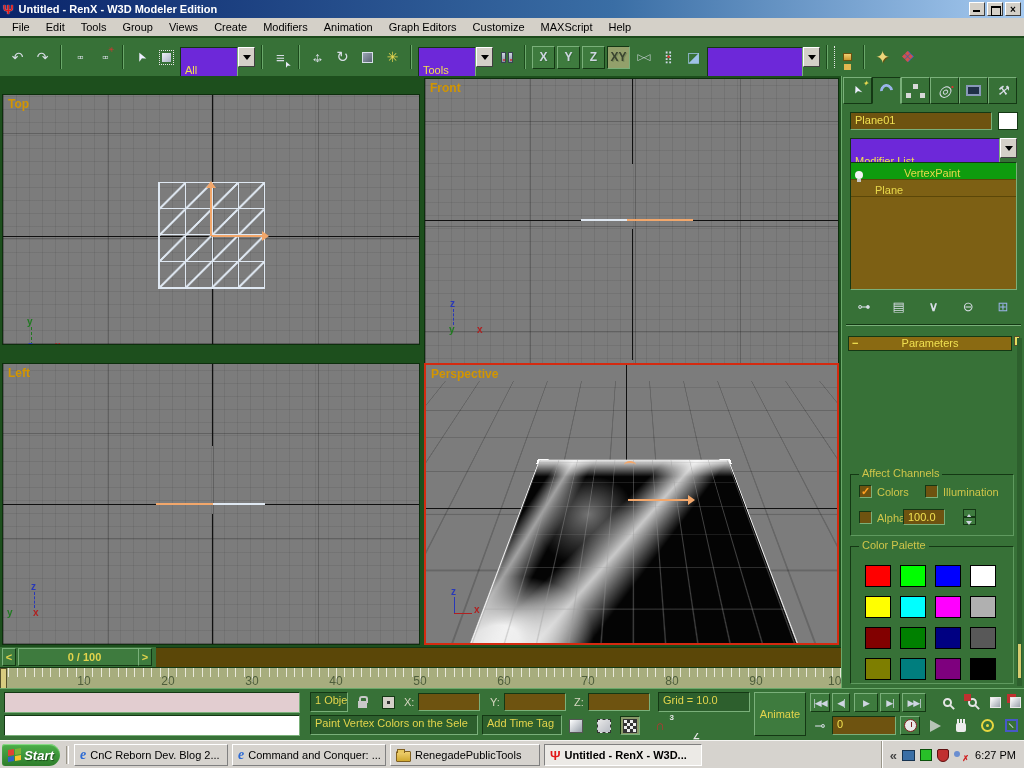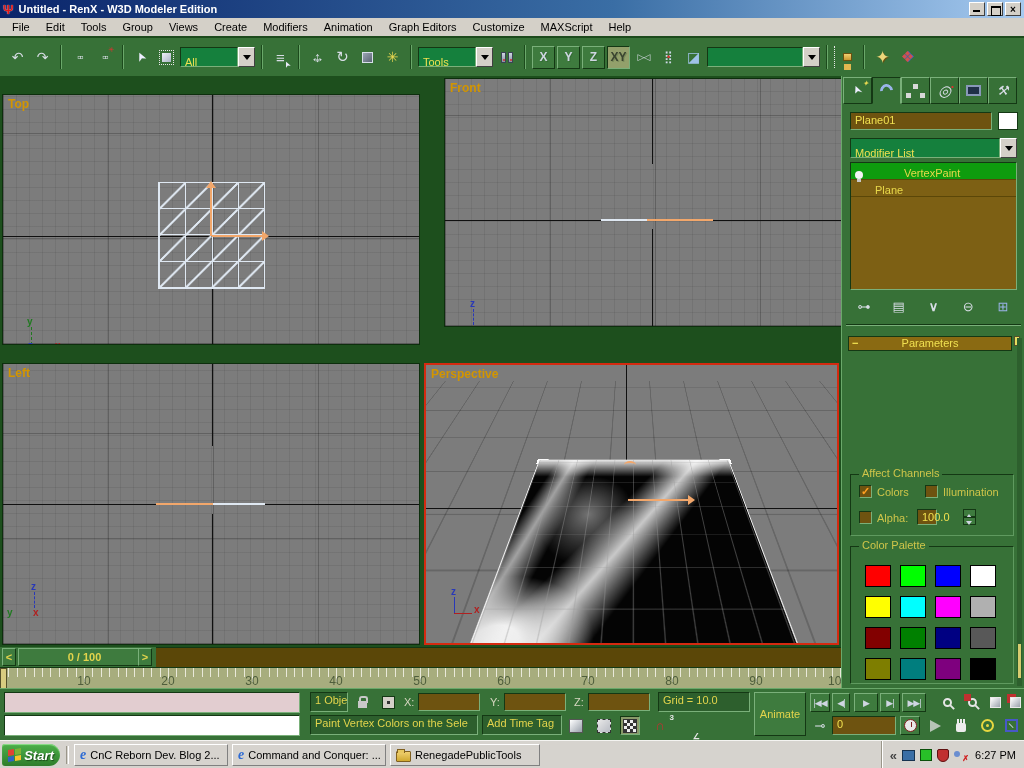--- a/index.html
+++ b/index.html
@@ -38,36 +38,36 @@
 .g-array::before{content:"⣿";color:#cfd8e8;font-size:12px}
 .g-array::after{content:"•";position:absolute;color:#e03030;font-size:9px}
 .g-align::before{content:"◪";color:#9fc2e8}
 .g-pivot i{display:block;width:5px;height:11px;background:linear-gradient(#cfd6e2,#8a94a8);border:1px solid #3a4454;margin:0 1px;position:relative}
 .g-pivot i::after{content:"";position:absolute;left:1px;bottom:1px;width:2px;height:2px;background:#d03030;border-radius:50%}
 .g-trackview i{display:block;width:9px;height:8px;background:linear-gradient(#f2d070,#c89830);border:1px solid #6a5010;box-shadow:0 10px 0 -1px #e0b850}
 .g-trackview{border-left:1px dotted #e8e8e8;height:22px;padding-left:3px}
 .g-material::before{content:"✦";color:#ecd77a;font-size:17px;text-shadow:1px 1px 0 #6a5010}
 .g-render::before{content:"❖";color:#d05050;font-size:15px;text-shadow:1px 0 0 #4060c0}
 .combo{display:flex;height:20px;align-items:stretch}
-.cfield{background:#15803d;border:1px solid;border-color:#143814 #7ab07a #7ab07a #143814;color:#f0e050;padding:8px 4px;min-width:50px}
+.cfield{background:#6d28d9;border:1px solid;border-color:#143814 #7ab07a #7ab07a #143814;color:#f0e050;padding:16px 4px;min-width:50px}
 .carrow{width:17px;background:#d4d0c8;border:1px solid;border-color:#fff #404040 #404040 #fff;display:flex;align-items:center;justify-content:center}
 .carrow::after{content:"";border:4px solid transparent;border-top:5px solid #000;margin-top:5px}
 .axbtn{width:23px;height:23px;background:#3e7b3e;border:1px solid;border-color:#7ab07a #143814 #143814 #7ab07a;color:#cfd6e2;font-weight:bold;font-size:12px;display:flex;align-items:center;justify-content:center;text-shadow:1px 1px 0 #14381433}
 .axbtn.pressed{background:#93a06b;border-color:#143814 #7ab07a #7ab07a #143814;color:#3a4430}
 
 
 .vparea{position:absolute;left:0;top:76px;width:841px;height:571px;background:#1d4f1d}
 .vp{position:absolute;background:#7c7c7c;overflow:hidden;border:1px solid #0d2e0d}
 .vp .fine{position:absolute;inset:0;background-image:repeating-linear-gradient(0deg,rgba(0,0,0,.07) 0 1px,transparent 1px 13px),repeating-linear-gradient(90deg,rgba(0,0,0,.07) 0 1px,transparent 1px 13px)}
 .vp .major{position:absolute;inset:0;background-image:repeating-linear-gradient(0deg,rgba(0,0,0,.22) 0 1px,transparent 1px 105px),repeating-linear-gradient(90deg,rgba(0,0,0,.22) 0 1px,transparent 1px 105px)}
 .axv{position:absolute;width:1px;background:#101010}
 .axh{position:absolute;height:1px;background:#101010}
 .vplabel{position:absolute;left:5px;top:2px;color:#d29500;font-weight:bold;font-size:12px;z-index:5}
 .vp-top{left:2px;top:18px;width:418px;height:251px}
-.vp-front{left:444px;top:2px;width:415px;height:249px}
+.vp-front{left:424px;top:2px;width:415px;height:360px}
 .vp-left{left:2px;top:287px;width:418px;height:282px}
 .vp-persp{left:424px;top:287px;width:415px;height:282px;border:2px solid #d42a10}
 .wireplane{position:absolute;left:155px;top:87px;width:107px;height:107px;border:1px solid #dfe8f2;background-image:linear-gradient(135deg,transparent calc(50% - .7px),#dfe8f2 calc(50% - .7px) calc(50% + .7px),transparent calc(50% + .7px));background-size:26.3px 26.3px}
 .wiregrid{position:absolute;inset:0;background-image:repeating-linear-gradient(0deg,#dfe8f2 0 1px,transparent 1px 26.3px),repeating-linear-gradient(90deg,#dfe8f2 0 1px,transparent 1px 26.3px)}
 .gz{position:absolute;background:#f2a76b}
 .gz-head{position:absolute;width:0;height:0}
 .axisletter{position:absolute;font-size:10px;font-weight:bold;line-height:10px}
 .axl-x{color:#b02020}.axl-y{color:#1f7a1f}.axl-z{color:#2838b8}
 .trip-line-v{position:absolute;width:0;border-left:1px dashed}
 .trip-line-h{position:absolute;height:0;border-top:1px dashed}
@@ -425,21 +425,21 @@
 
 
   <div class="groupbox" style="left:8px;top:398px;width:164px;height:62px">
     <span class="legend">Affect Channels</span>
     <span class="chk" style="left:8px;top:10px">✓</span>
     <span class="cplabel" style="left:26px;top:11px">Colors</span>
     <span class="chk" style="left:74px;top:10px"></span>
     <span class="cplabel" style="left:92px;top:11px">Illumination</span>
     <span class="chk" style="left:8px;top:36px"></span>
     <span class="cplabel" style="left:26px;top:37px">Alpha:</span>
-    <span class="cpfield" style="left:66px;top:34px;width:20px;height:16px">100.0</span>
+    <span class="cpfield" style="left:52px;top:34px;width:42px;height:16px">100.0</span>
     <span class="spin" style="left:112px;top:34px;height:16px">
         <i class="up"></i>
         <i class="dn"></i>
       </span>
   </div>
 
   <div class="groupbox" style="left:8px;top:470px;width:164px;height:138px">
     <span class="legend">Color Palette</span>
     <div class="palgrid">
       <span class="swatch" style="background: rgb(255, 0, 0);"></span>
@@ -553,20 +553,24 @@
     <span>CnC Reborn Dev. Blog 2...</span>
   </div>
   <div class="task" style="left:232px;width:154px">
     <span class="ie"></span>
     <span>Command and Conquer: ...</span>
   </div>
   <div class="task" style="left:390px;width:150px">
     <span class="fold"></span>
     <span>RenegadePublicTools</span>
   </div>
+  <div class="task active" style="left:544px;width:158px">
+    <span class="renx-ico"></span>
+    <span>Untitled - RenX - W3D...</span>
+  </div>
   <div class="tray">
     <span class="chev">«</span>
     <span class="tr-net"></span>
     <span class="tr-green"></span>
     <span class="tr-shield"></span>
     <span class="tr-users"></span>
     <span class="clock">6:27 PM</span>
   </div>
 </div>
 

